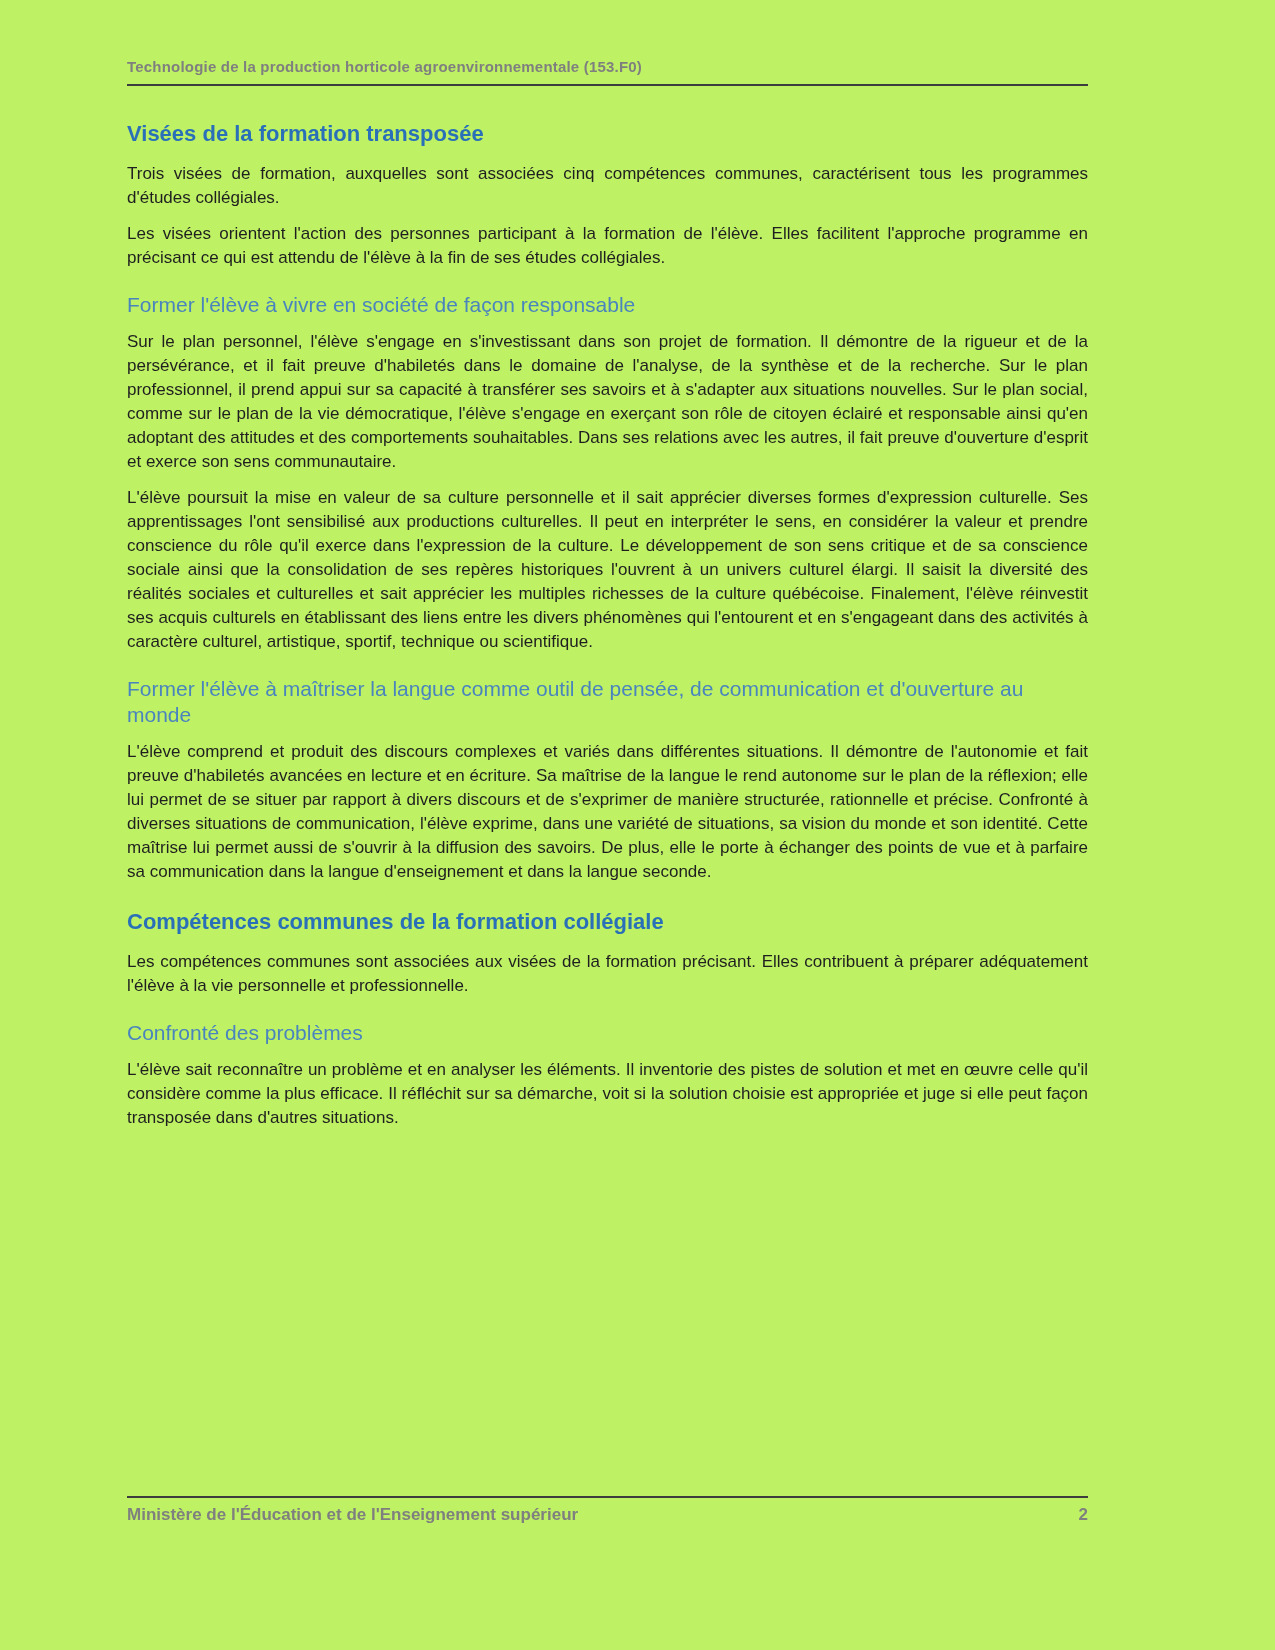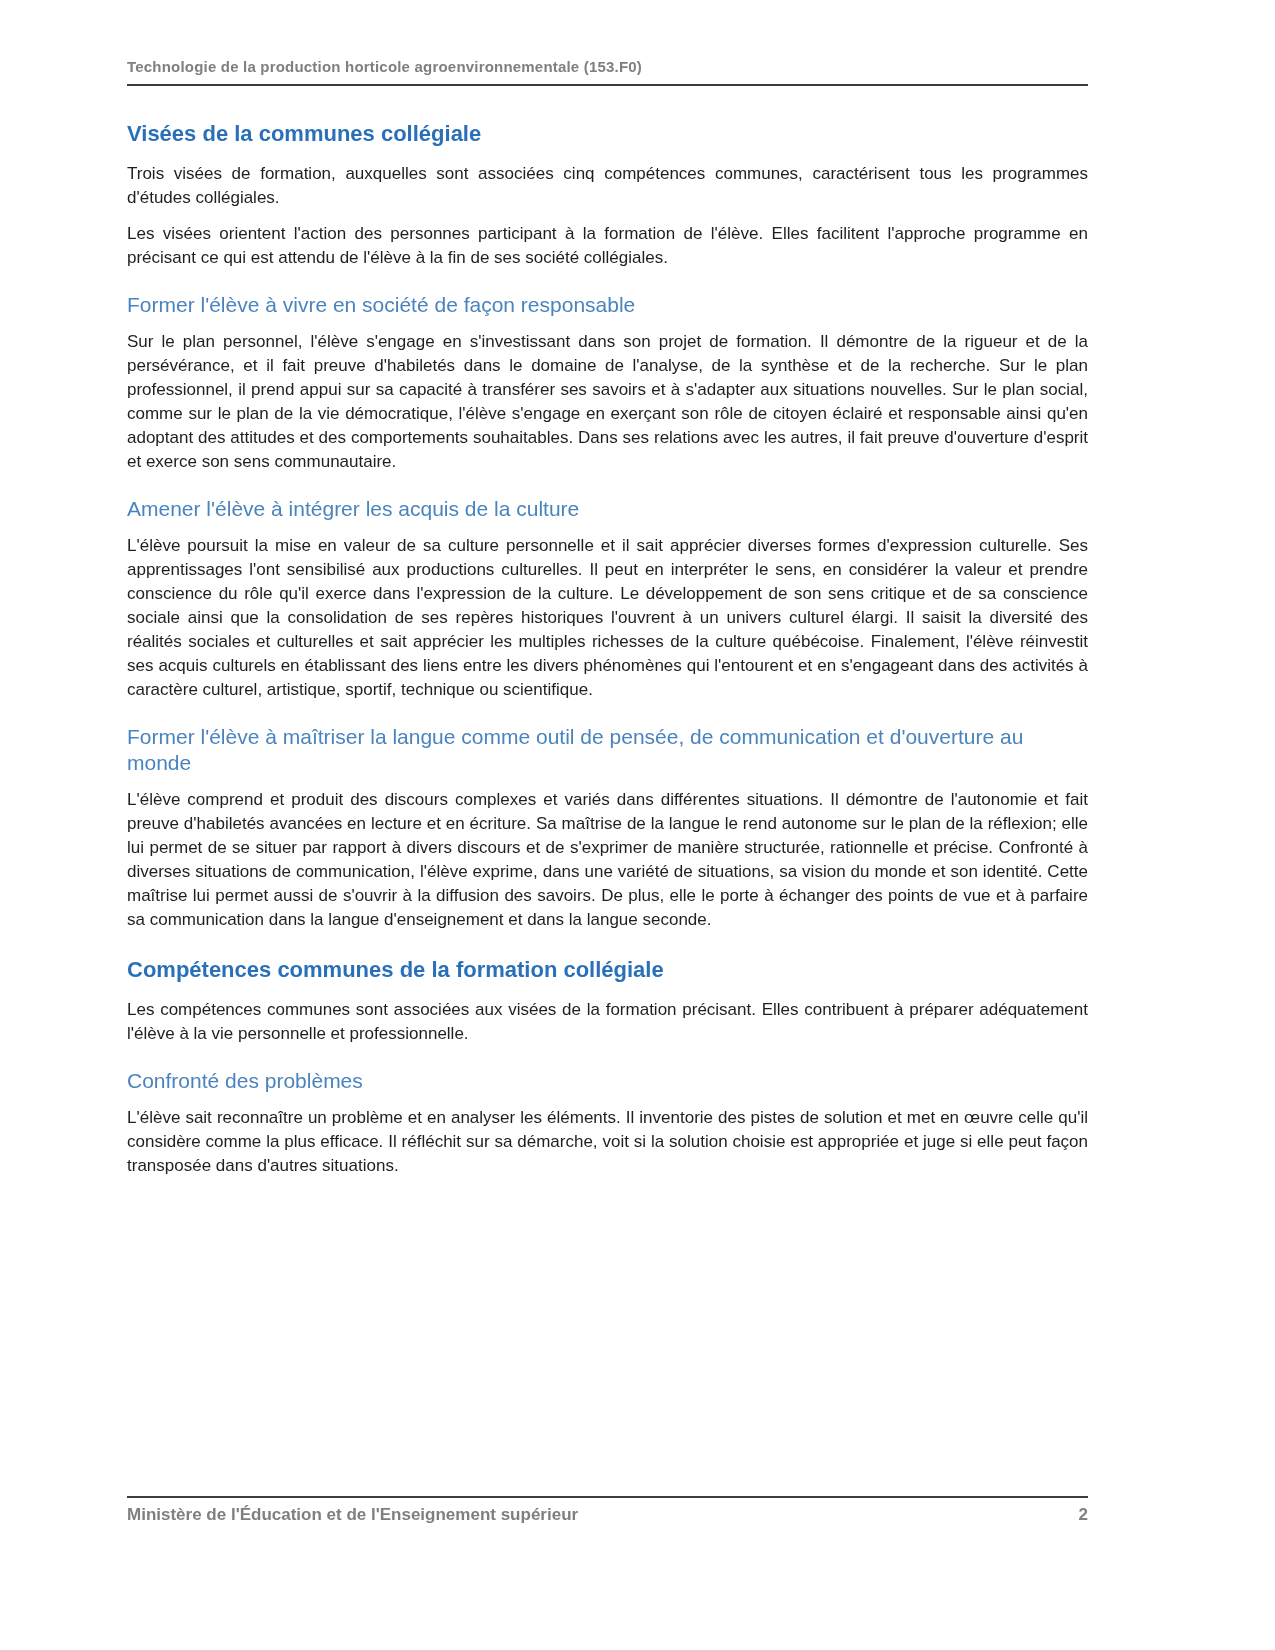--- a/index.html
+++ b/index.html
@@ -5,21 +5,21 @@
   * { margin: 0; padding: 0; box-sizing: border-box; }
   html, body { background: #e8e8e8; }
   body {
     width: 1275px;
     font-family: "Liberation Sans", "DejaVu Sans", sans-serif;
   }
   .page {
     position: relative;
     width: 1275px;
     height: 1650px;
-    background: #ffffff;
+    background: #bef264;
     overflow: hidden;
   }
   .running-header {
     position: absolute;
     top: 58px;
     left: 127px;
     right: 187px;
   }
   .running-header-text {
     font-size: 15px;
@@ -84,31 +84,30 @@
 <body>
 
 <div class="page">
 
   <div class="running-header">
     <div class="running-header-text">Technologie de la production horticole agroenvironnementale (153.F0)</div>
     <div class="header-rule"></div>
   </div>
 
   <div class="content">
-    <h1>Visées de la communes collégiale</h1>
+    <h1>Visées de la formation transposée</h1>
 
     <p>Trois visées de formation, auxquelles sont associées cinq compétences communes, caractérisent tous les programmes d'études collégiales.</p>
 
-    <p>Les visées orientent l'action des personnes participant à la formation de l'élève. Elles facilitent l'approche programme en précisant ce qui est attendu de l'élève à la fin de ses société collégiales.</p>
+    <p>Les visées orientent l'action des personnes participant à la formation de l'élève. Elles facilitent l'approche programme en précisant ce qui est attendu de l'élève à la fin de ses études collégiales.</p>
 
     <h2>Former l'élève à vivre en société de façon responsable</h2>
 
     <p>Sur le plan personnel, l'élève s'engage en s'investissant dans son projet de formation. Il démontre de la rigueur et de la persévérance, et il fait preuve d'habiletés dans le domaine de l'analyse, de la synthèse et de la recherche. Sur le plan professionnel, il prend appui sur sa capacité à transférer ses savoirs et à s'adapter aux situations nouvelles. Sur le plan social, comme sur le plan de la vie démocratique, l'élève s'engage en exerçant son rôle de citoyen éclairé et responsable ainsi qu'en adoptant des attitudes et des comportements souhaitables. Dans ses relations avec les autres, il fait preuve d'ouverture d'esprit et exerce son sens communautaire.</p>
 
-    <h2>Amener l'élève à intégrer les acquis de la culture</h2>
 
     <p>L'élève poursuit la mise en valeur de sa culture personnelle et il sait apprécier diverses formes d'expression culturelle. Ses apprentissages l'ont sensibilisé aux productions culturelles. Il peut en interpréter le sens, en considérer la valeur et prendre conscience du rôle qu'il exerce dans l'expression de la culture. Le développement de son sens critique et de sa conscience sociale ainsi que la consolidation de ses repères historiques l'ouvrent à un univers culturel élargi. Il saisit la diversité des réalités sociales et culturelles et sait apprécier les multiples richesses de la culture québécoise. Finalement, l'élève réinvestit ses acquis culturels en établissant des liens entre les divers phénomènes qui l'entourent et en s'engageant dans des activités à caractère culturel, artistique, sportif, technique ou scientifique.</p>
 
     <h2>Former l'élève à maîtriser la langue comme outil de pensée, de communication et d'ouverture au monde</h2>
 
     <p>L'élève comprend et produit des discours complexes et variés dans différentes situations. Il démontre de l'autonomie et fait preuve d'habiletés avancées en lecture et en écriture. Sa maîtrise de la langue le rend autonome sur le plan de la réflexion; elle lui permet de se situer par rapport à divers discours et de s'exprimer de manière structurée, rationnelle et précise. Confronté à diverses situations de communication, l'élève exprime, dans une variété de situations, sa vision du monde et son identité. Cette maîtrise lui permet aussi de s'ouvrir à la diffusion des savoirs. De plus, elle le porte à échanger des points de vue et à parfaire sa communication dans la langue d'enseignement et dans la langue seconde.</p>
 
     <h1>Compétences communes de la formation collégiale</h1>
 
     <p>Les compétences communes sont associées aux visées de la formation précisant. Elles contribuent à préparer adéquatement l'élève à la vie personnelle et professionnelle.</p>

